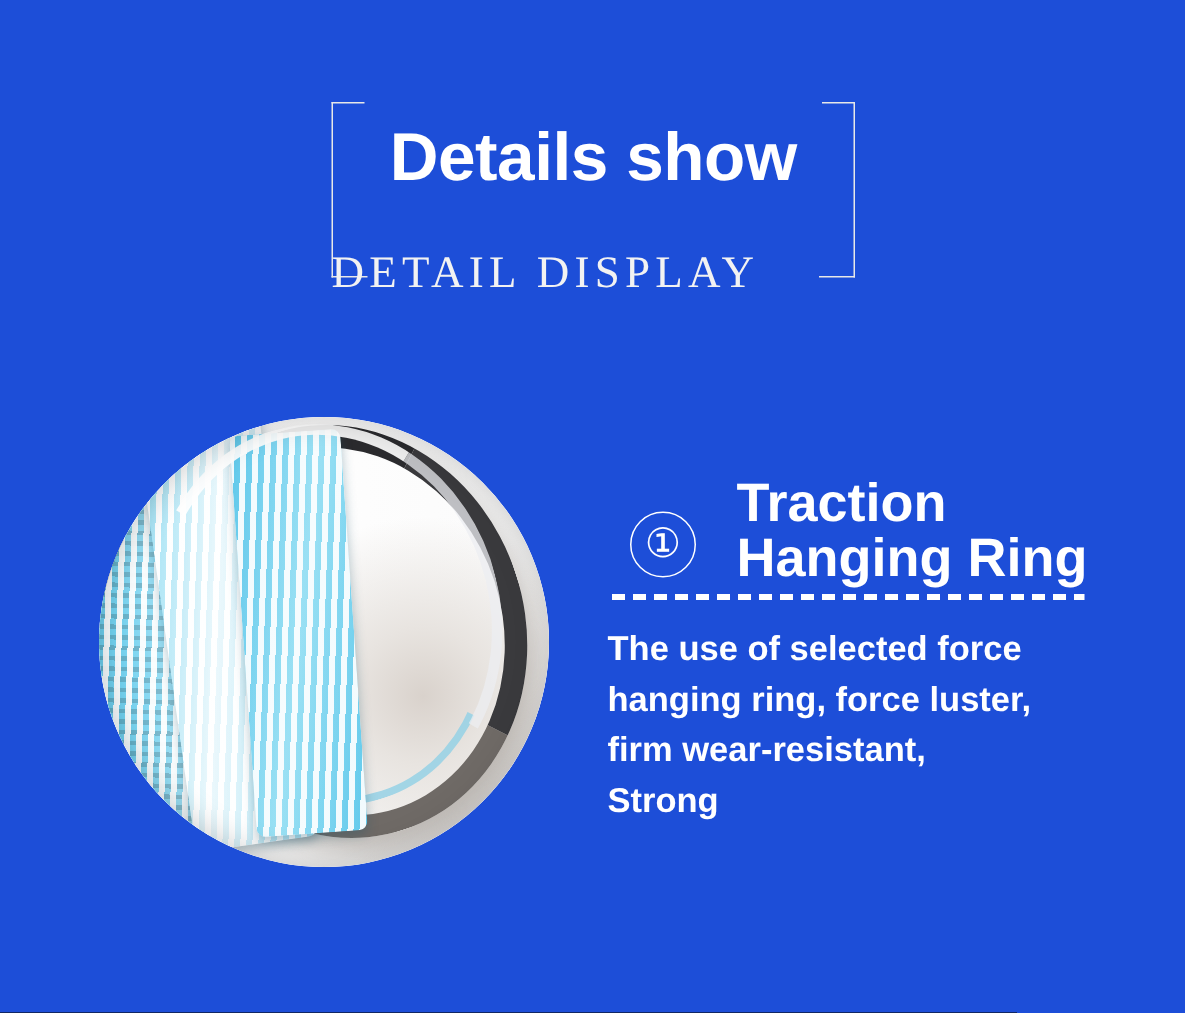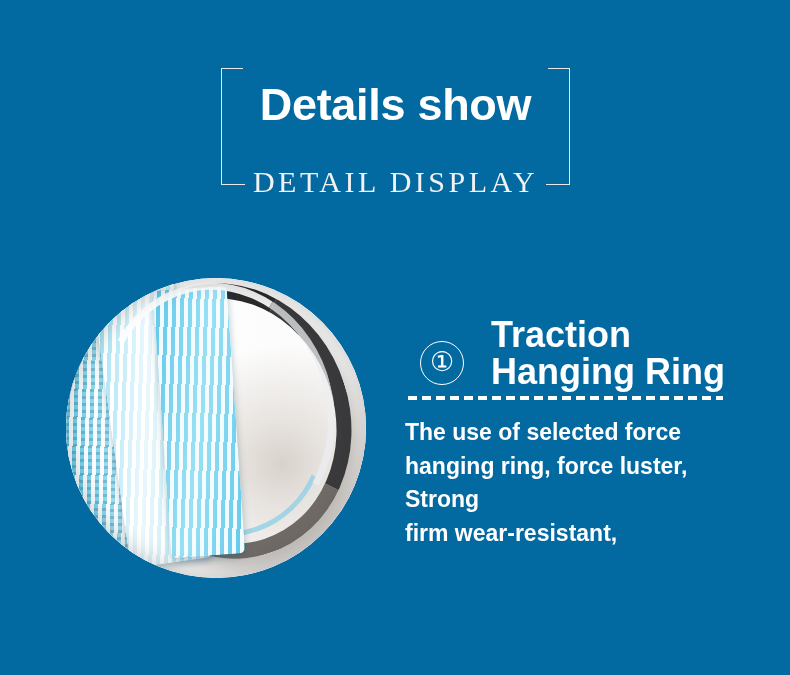--- a/index.html
+++ b/index.html
@@ -5,21 +5,21 @@
 <style>
   html, body {
     margin: 0;
     padding: 0;
     background: #0a0a0a;
   }
   #page {
     position: relative;
     width: 790px;
     height: 675px;
-    background: #0369a1;
+    background: #1d4ed8;
     overflow: hidden;
     font-family: "Liberation Sans", sans-serif;
     -webkit-font-smoothing: antialiased;
   }
 
   
   .title-frame {
     position: absolute;
     left: 221px;
     top: 68px;
@@ -66,21 +66,20 @@
     font-weight: 700;
     letter-spacing: -0.3px;
     line-height: 1;
     white-space: nowrap;
   }
   .title-sub {
     position: absolute;
     left: 0;
     bottom: -12px;
     width: 349px;
-    text-align: center;
     color: #f2f2f2;
     font-family: "Liberation Serif", "DejaVu Serif", serif;
     font-size: 30px;
     font-weight: 400;
     letter-spacing: 3.5px;
     line-height: 1;
     white-space: nowrap;
   }
 
   
@@ -301,18 +300,18 @@
         <span>Traction</span><br>
         <span>Hanging Ring</span>
       </div>
     </div>
 
     <div class="divider"></div>
 
     <div class="body-copy">
       <span class="ln">The use of selected force</span>
       <span class="ln">hanging ring, force luster,</span>
+      <span class="ln">firm wear-resistant,</span>
       <span class="ln">Strong</span>
-      <span class="ln">firm wear-resistant,</span>
     </div>
   </div>
 
 </div>
 
 </body></html>

